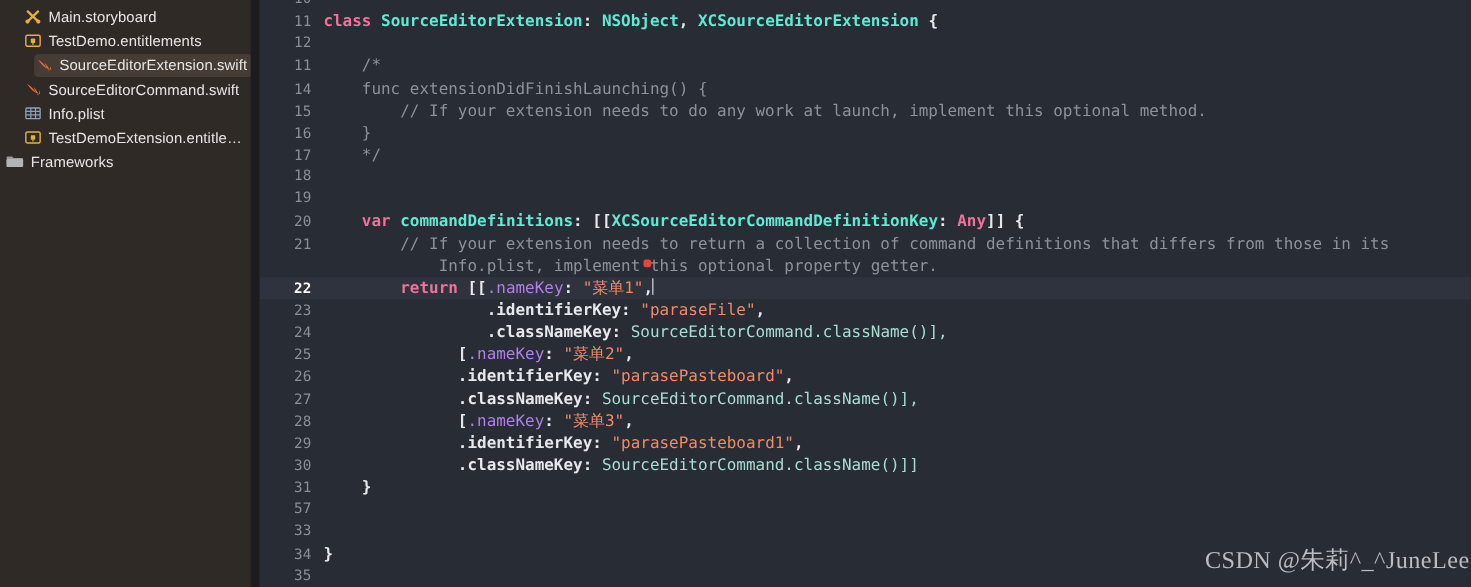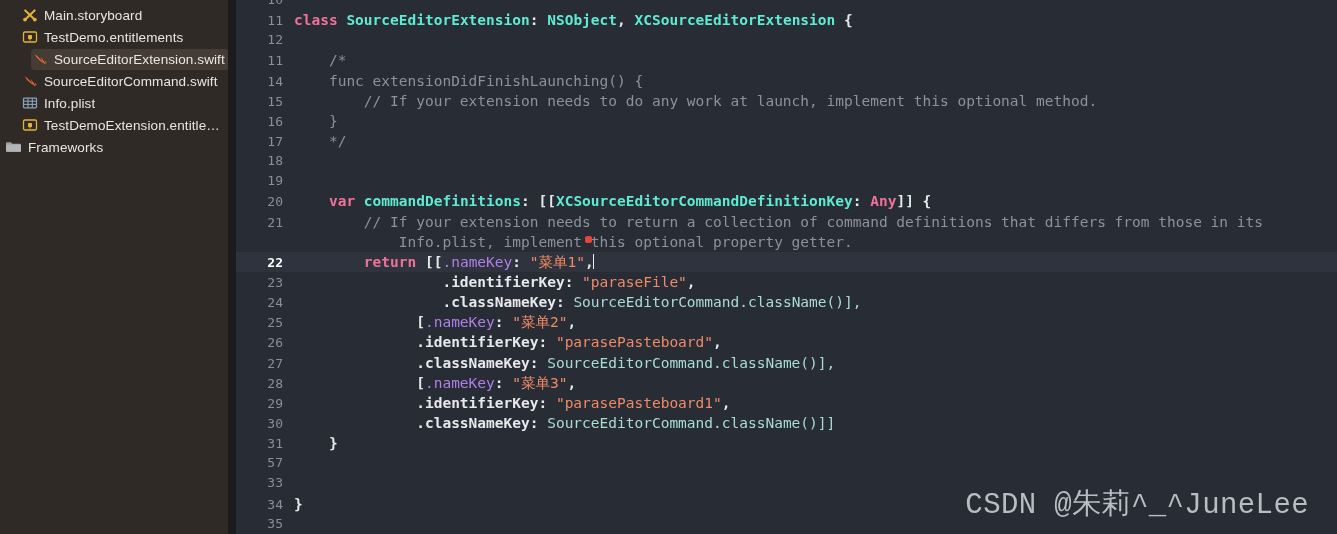--- a/index.html
+++ b/index.html
@@ -156,24 +156,24 @@
     top: 236px;
     width: 7px;
     height: 7px;
     border-radius: 2px;
     background: #e5453a;
     z-index: 4;
   }
 
   .watermark {
     position: absolute;
-    right: 28px;
+    right: 1px;
     bottom: 10px;
-    font-family: Liberation Mono, monospace;
-    font-size: 29px;
+    font-family: Liberation Serif, serif;
+    font-size: 22px;
     color: #b9bcc2;
     letter-spacing: 0.4px;
     z-index: 6;
     white-space: nowrap;
   }
 </style>
 </head>
 <body>
 
 <div class="app">

